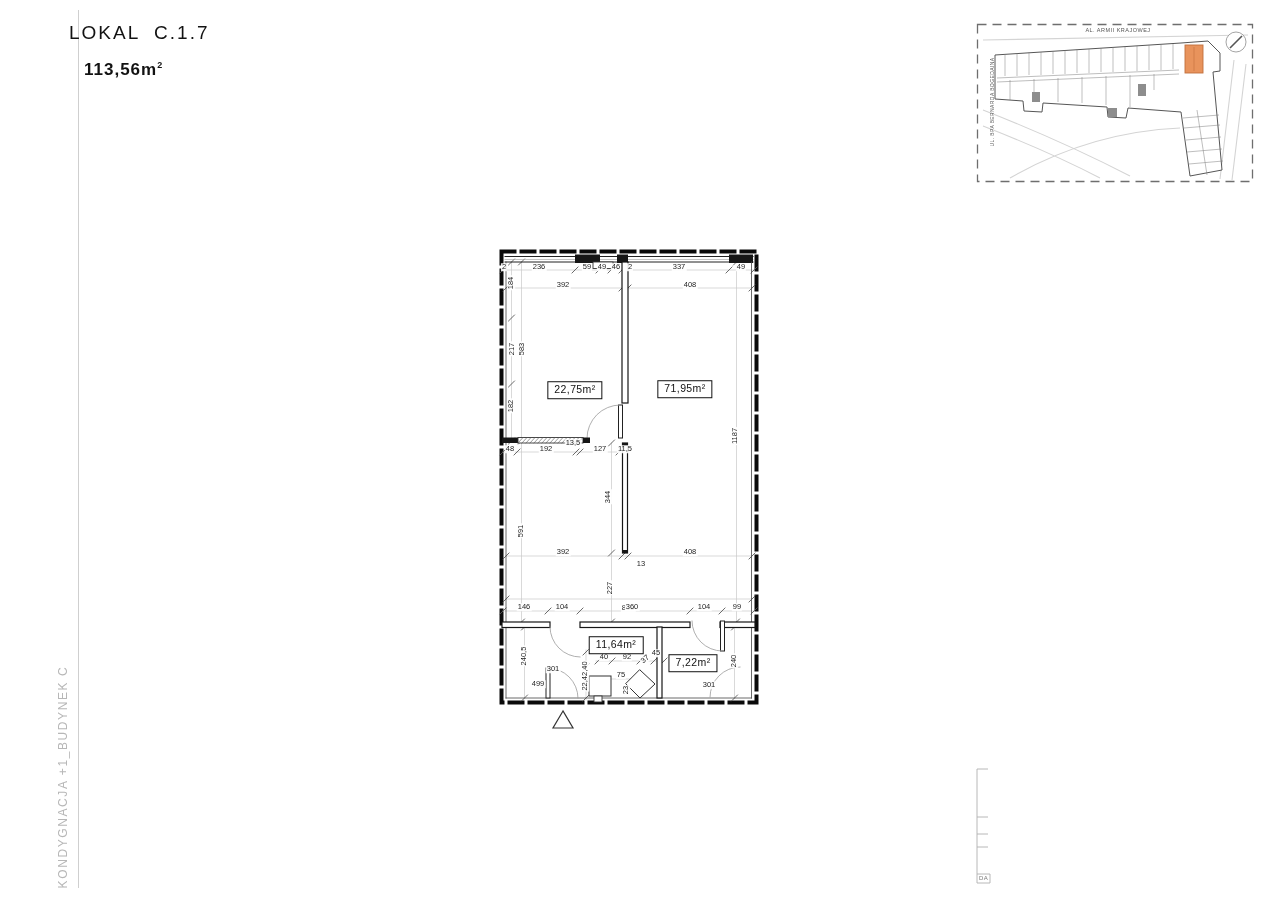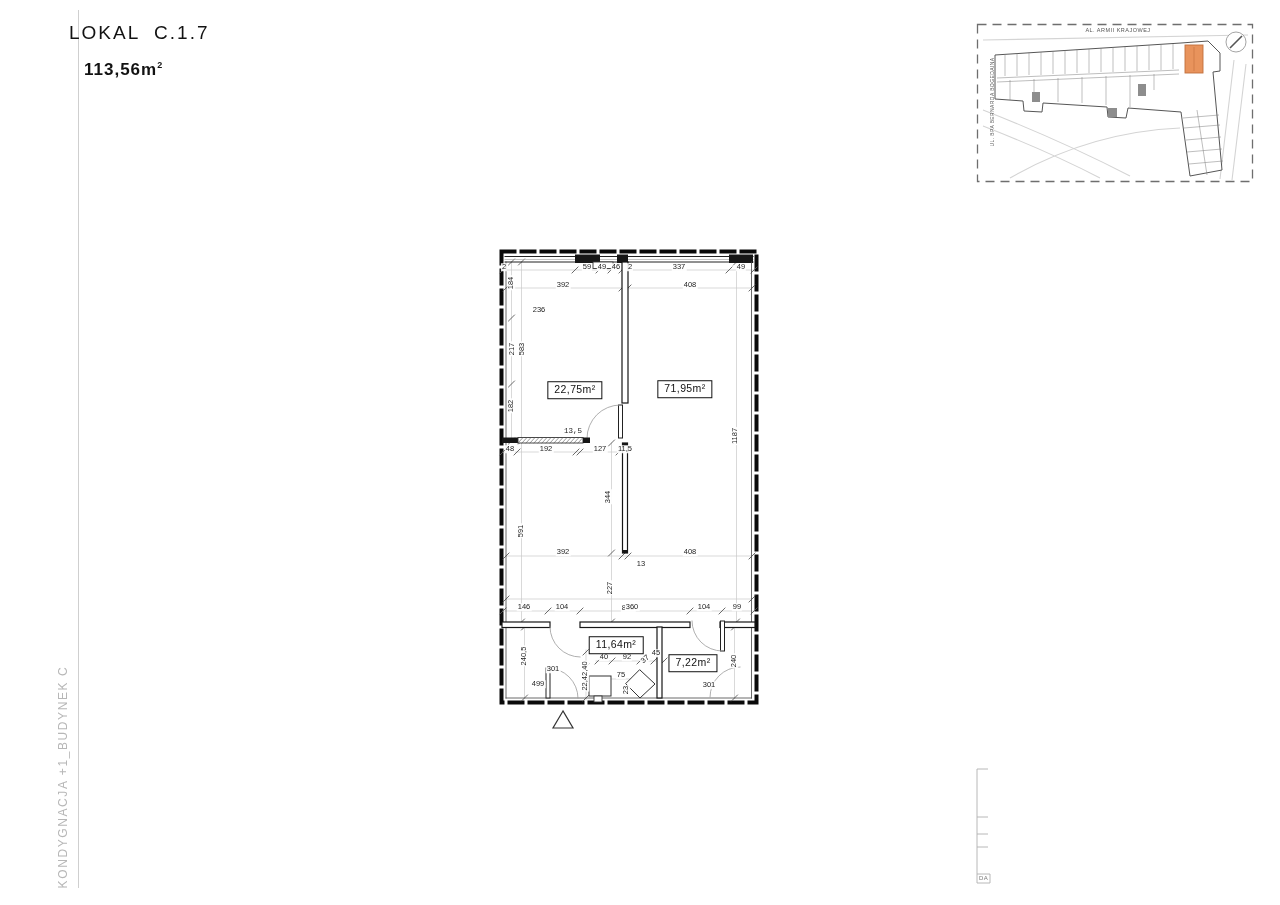--- a/index.html
+++ b/index.html
@@ -156,38 +156,38 @@
 </svg>
 
 <div class="title">LOKAL  C.1.7</div>
 <div class="area"><span>113,56m</span><sup>2</sup></div>
 <div class="side">KONDYGNACJA +1_BUDYNEK C</div>
 <div class="street-top">AL. ARMII KRAJOWEJ</div>
 <div class="street-left">UL. BPA BERNARDA BOGEDAINA</div>
 <div class="tb-label">DA</div>
 <div id="plan-labels">
       <span class="dim" style="left: 504px; top: 267px;">2</span>
-      <span class="dim" style="left: 539px; top: 267px; margin-top: 43px;">236</span>
+      <span class="dim" style="left: 539px; top: 267px;">236</span>
       <span class="dim" style="left: 587px; top: 267px;">59</span>
       <span class="dim" style="left: 602px; top: 267px;">49</span>
       <span class="dim" style="left: 616px; top: 267px;">46</span>
       <span class="dim" style="left: 630px; top: 267px;">2</span>
       <span class="dim" style="left: 679px; top: 267px;">337</span>
       <span class="dim" style="left: 741px; top: 267px;">49</span>
       <span class="dim" style="left: 563px; top: 285px;">392</span>
       <span class="dim" style="left: 690px; top: 285px;">408</span>
       <span class="dim" style="left: 511px; top: 283px; transform: translate(-50%, -50%) rotate(-90deg);">184</span>
       <span class="dim" style="left: 512px; top: 349px; transform: translate(-50%, -50%) rotate(-90deg);">217</span>
       <span class="dim" style="left: 522px; top: 349px; transform: translate(-50%, -50%) rotate(-90deg);">583</span>
       <span class="dim" style="left: 511px; top: 406px; transform: translate(-50%, -50%) rotate(-90deg);">182</span>
       <span class="dim" style="left: 521px; top: 531px; transform: translate(-50%, -50%) rotate(-90deg);">591</span>
       <span class="dim" style="left: 524px; top: 656px; transform: translate(-50%, -50%) rotate(-90deg);">240,5</span>
       <span class="dim" style="left: 510px; top: 449px;">48</span>
       <span class="dim" style="left: 546px; top: 449px;">192</span>
-      <span class="dim" style="left: 573px; top: 432px; font-family: Liberation Mono, monospace;">13,5</span>
+      <span class="dim" style="left: 573px; top: 443px;">13,5</span>
       <span class="dim" style="left: 600px; top: 449px;">127</span>
       <span class="dim" style="left: 625px; top: 449px;">11,5</span>
       <span class="dim" style="left: 608px; top: 497px; transform: translate(-50%, -50%) rotate(-90deg);">344</span>
       <span class="dim" style="left: 610px; top: 588px; transform: translate(-50%, -50%) rotate(-90deg);">227</span>
       <span class="dim" style="left: 735px; top: 436px; transform: translate(-50%, -50%) rotate(-90deg);">1187</span>
       <span class="dim" style="left: 563px; top: 552px;">392</span>
       <span class="dim" style="left: 634px; top: 564px; padding-left: 15px;">13</span>
       <span class="dim" style="left: 690px; top: 552px;">408</span>
       <span class="dim" style="left: 628px; top: 596px; margin-top: 12px;">813</span>
       <span class="dim" style="left: 524px; top: 607px;">146</span>

